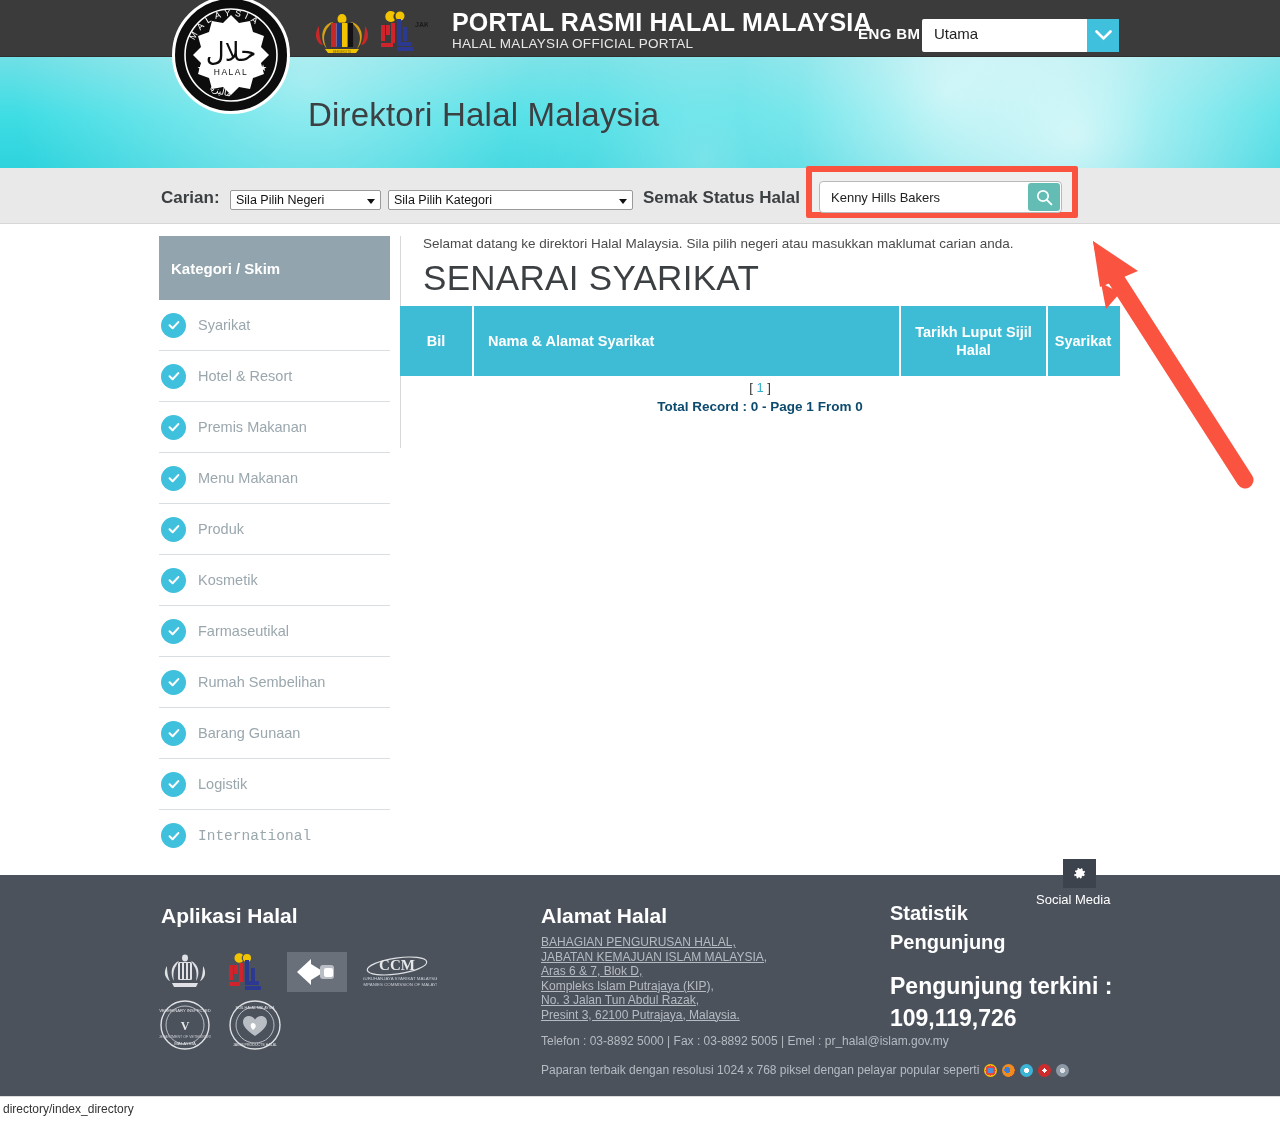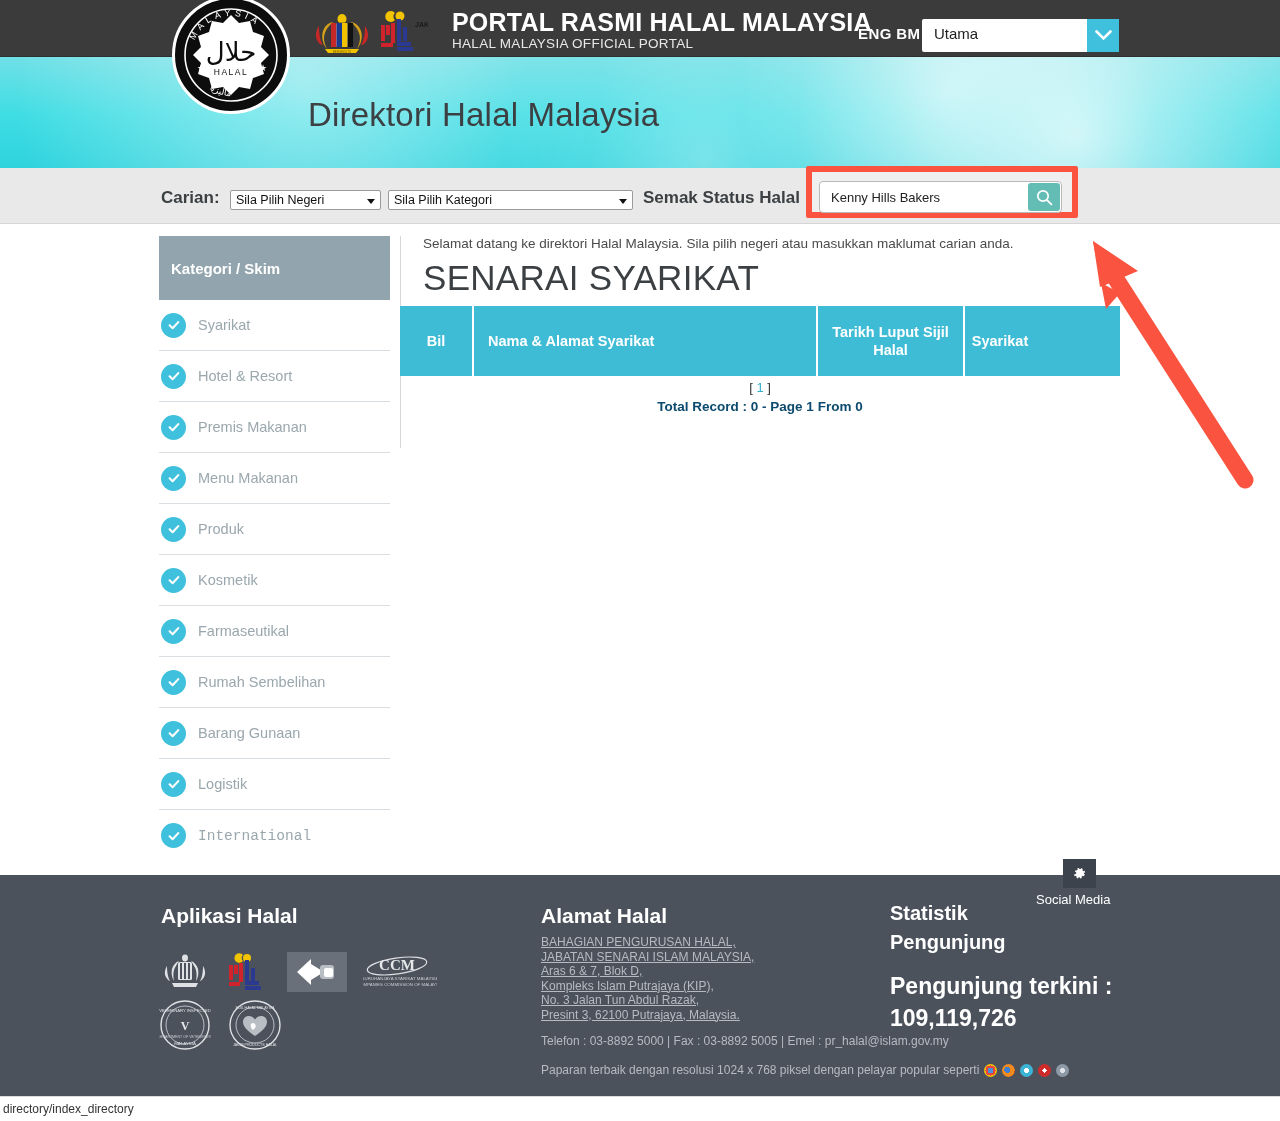--- a/index.html
+++ b/index.html
@@ -184,21 +184,21 @@
     position:absolute; left:400px; top:306px; width:720px; height:70px;
     background:#3fbcd5;
     display:flex;
     color:#ffffff; font-size:14.5px; font-weight:bold;
   }
   .th {
     display:flex; align-items:center; justify-content:center; text-align:center;
     height:70px; padding:0 6px;
   }
   .th.bil { width:72px; }
-  .th.nama { width:344px; justify-content:flex-start; padding-left:14px;
+  .th.nama { width:427px; justify-content:flex-start; padding-left:14px;
              border-left:2px solid #ffffff; }
   .th.tarikh { width:147px; border-left:2px solid #ffffff; line-height:18px; }
   .th.syarikat { width:72px; border-left:2px solid #ffffff; }
 
   .pager {
     position:absolute; left:400px; top:380px; width:720px;
     text-align:center; font-size:13px; color:#333;
   }
   .pager .pnum { color:#31afc8; }
   .total {
@@ -561,21 +561,21 @@
       <path d="M26 30c-2-2-3-4-2-6 1-1.6 3-1 4 0 1 1 1 3 0 4z" fill="#ffffff"></path>
       <text x="28" y="9" font-size="3.6" text-anchor="middle" fill="#dfe1e4" font-family="Liberation Sans, sans-serif">SIJIL HALAL MALAYSIA</text>
       <text x="28" y="46" font-size="3.6" text-anchor="middle" fill="#dfe1e4" font-family="Liberation Sans, sans-serif">JAKIM PRODUCTS HALAL</text>
     </svg>
   </div>
 </div>
 
 <div class="f-col f-h" style="left:541px; top:902px;">Alamat Halal</div>
 <div class="f-addr" id="addr-lines">
     <div>BAHAGIAN PENGURUSAN HALAL,</div>
-    <div>JABATAN SENARAI ISLAM MALAYSIA,</div>
+    <div>JABATAN KEMAJUAN ISLAM MALAYSIA,</div>
     <div>Aras 6 &amp; 7, Blok D,</div>
     <div>Kompleks Islam Putrajaya (KIP),</div>
     <div>No. 3 Jalan Tun Abdul Razak,</div>
     <div>Presint 3, 62100 Putrajaya, Malaysia.</div>
   </div>
 <div class="f-contact">Telefon : 03-8892 5000 | Fax : 03-8892 5005 | Emel : pr_halal@islam.gov.my</div>
 <div class="f-browsers">
   <span>Paparan terbaik dengan resolusi 1024 x 768 piksel dengan pelayar popular seperti</span>
   <span class="brw" style="background:radial-gradient(circle at 50% 50%, #4a90d9 0 32%, #e8453c 32% 55%, #f2c400 55% 78%, #3bb44a 78% 100%);"></span>
   <span class="brw" style="background:radial-gradient(circle at 40% 45%, #3a7fd5 0 28%, #f28b1e 28% 70%, #d34a1a 70% 100%);"></span>

